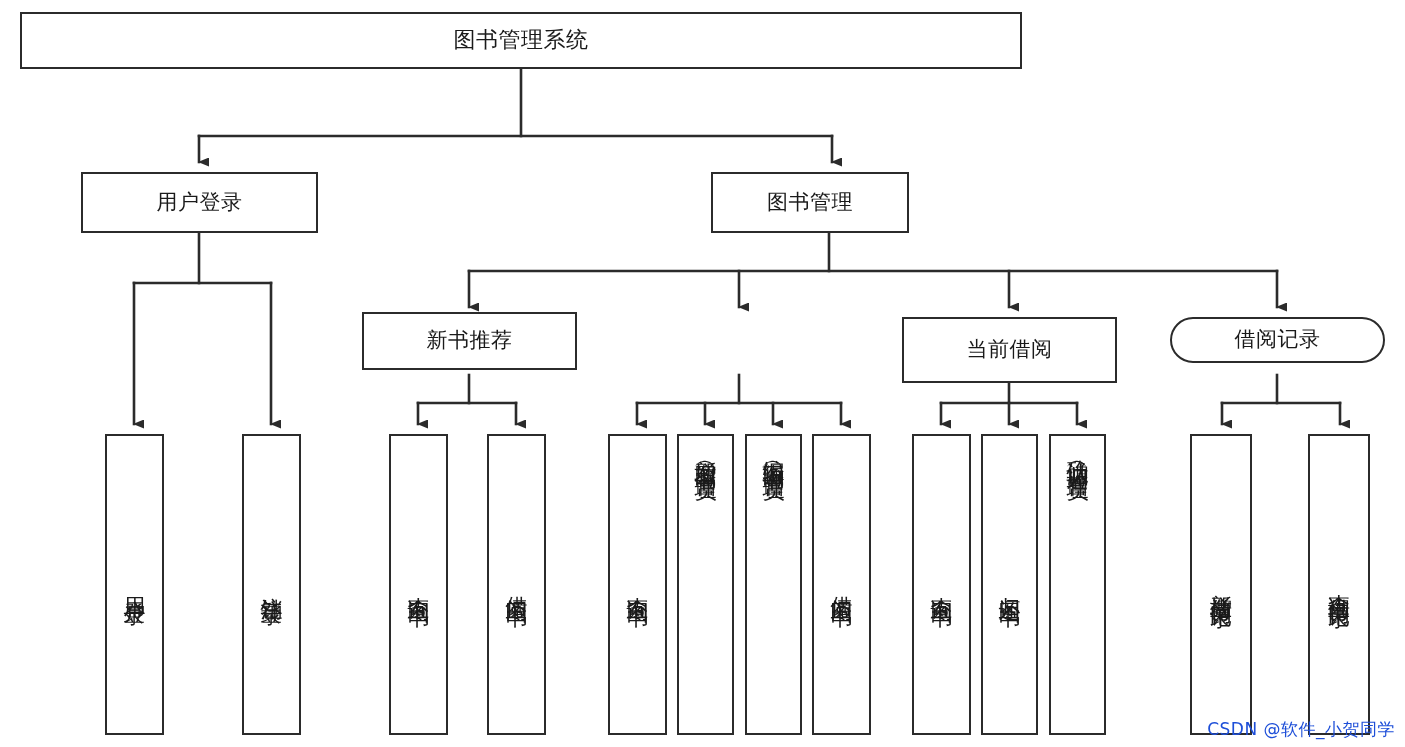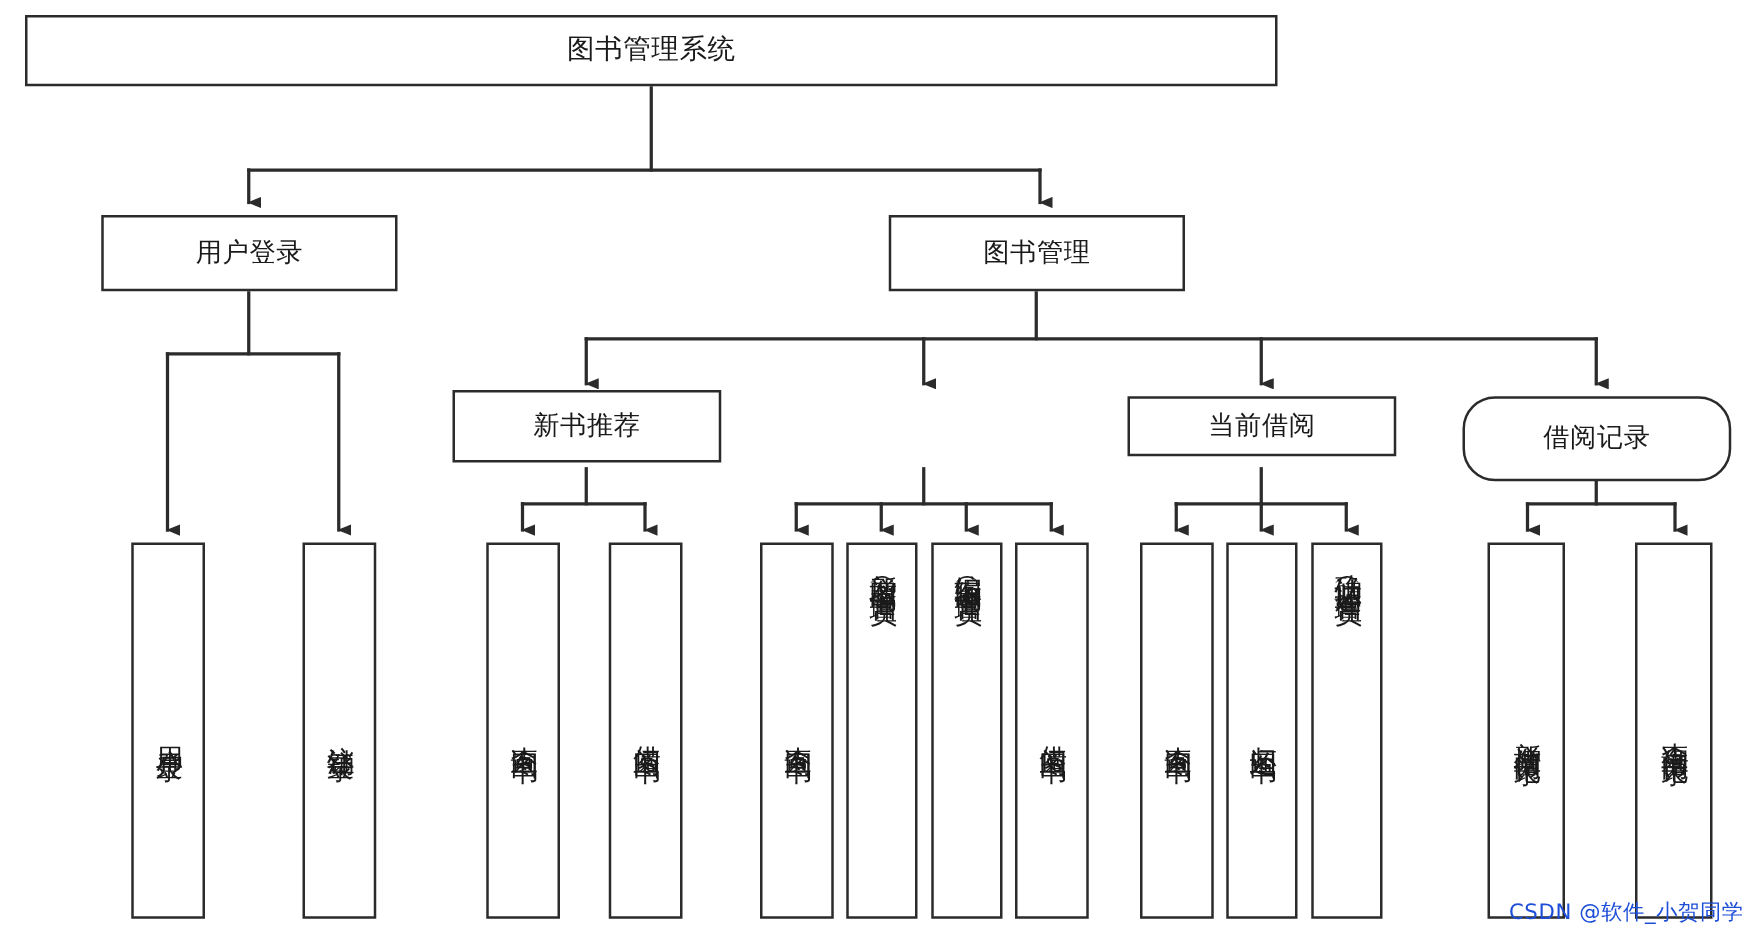--- a/index.html
+++ b/index.html
@@ -134,31 +134,31 @@
     </g>
   </svg>
 
   <div class="node horiz root" style="left:20px; top:12px; width:1002px; height:57px;">
     <span class="lbl">图书管理系统</span>
   </div>
 
   <div class="node horiz" style="left:81px; top:172px; width:237px; height:61px;">
     <span class="lbl">用户登录</span>
   </div>
-  <div class="node horiz" style="left:711px; top:172px; width:237px; height:61px;">
+  <div class="node horiz" style="left:711px; top:172px; width:198px; height:61px;">
     <span class="lbl">图书管理</span>
   </div>
 
   <div class="node horiz" style="left:362px; top:312px; width:215px; height:58px;">
     <span class="lbl">新书推荐</span>
   </div>
-  <div class="node horiz" style="left:902px; top:317px; width:215px; height:48px;">
+  <div class="node horiz" style="left:902px; top:317px; width:215px; height:66px;">
     <span class="lbl">当前借阅</span>
   </div>
-  <div class="node horiz" style="left:1170px; top:317px; width:215px; height:68px;border-radius:26px;">
+  <div class="node horiz" style="left:1170px; top:317px; width:215px; height:46px;border-radius:26px;">
     <span class="lbl">借阅记录</span>
   </div>
 
   <div class="node vert mid" style="left:105px; top:434px; width:59px; height:301px;">
     <span class="lbl">用户登录</span>
   </div>
   <div class="node vert mid" style="left:242px; top:434px; width:59px; height:301px;">
     <span class="lbl">注销登录</span>
   </div>
 

